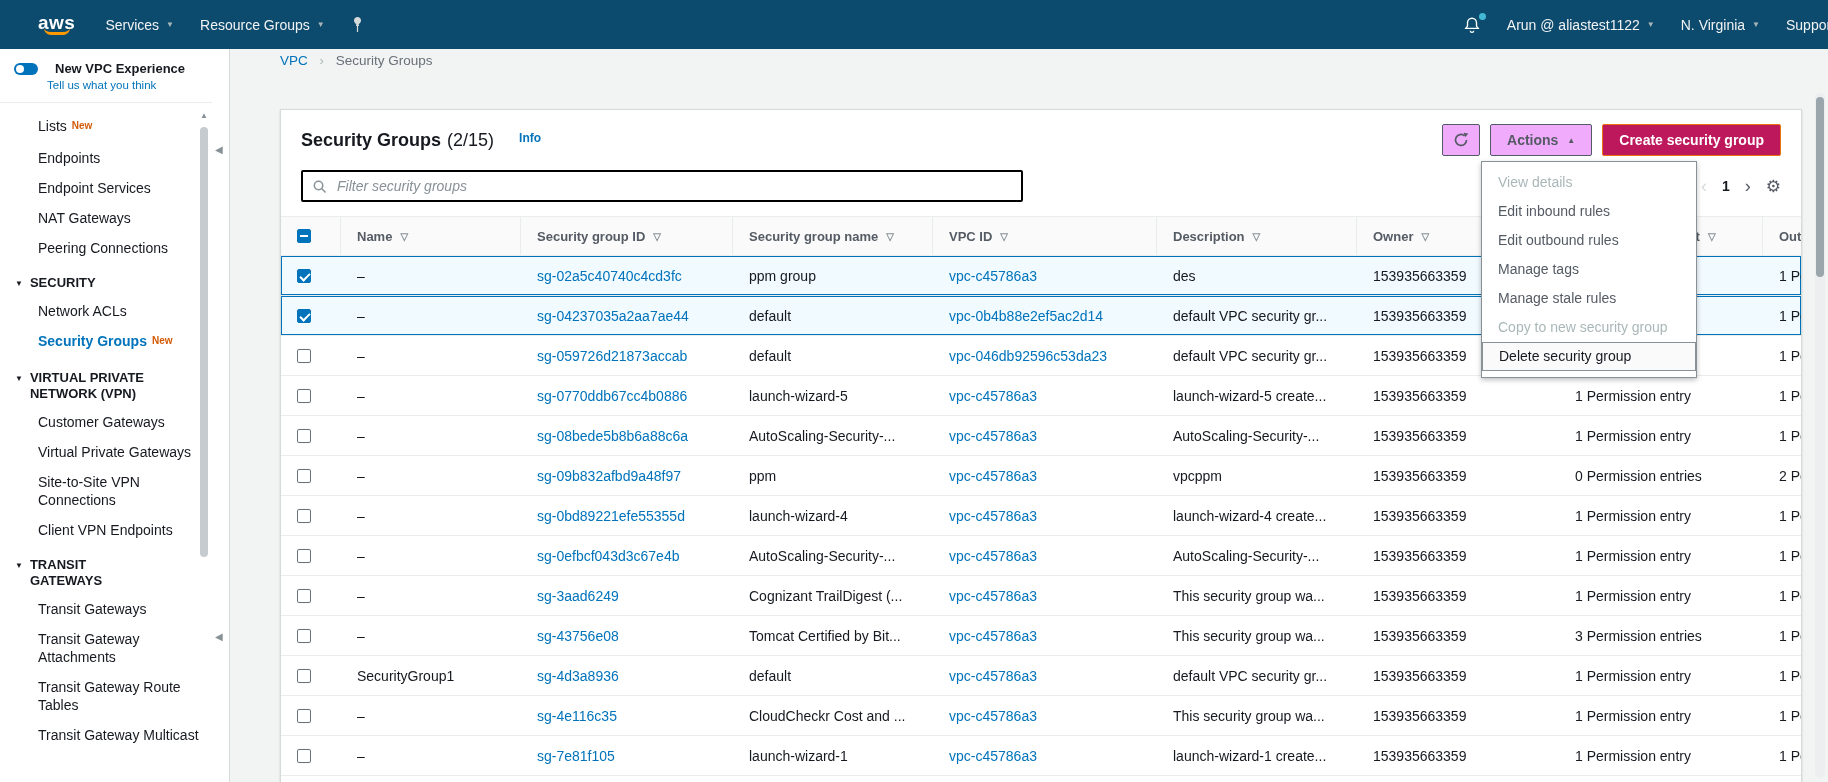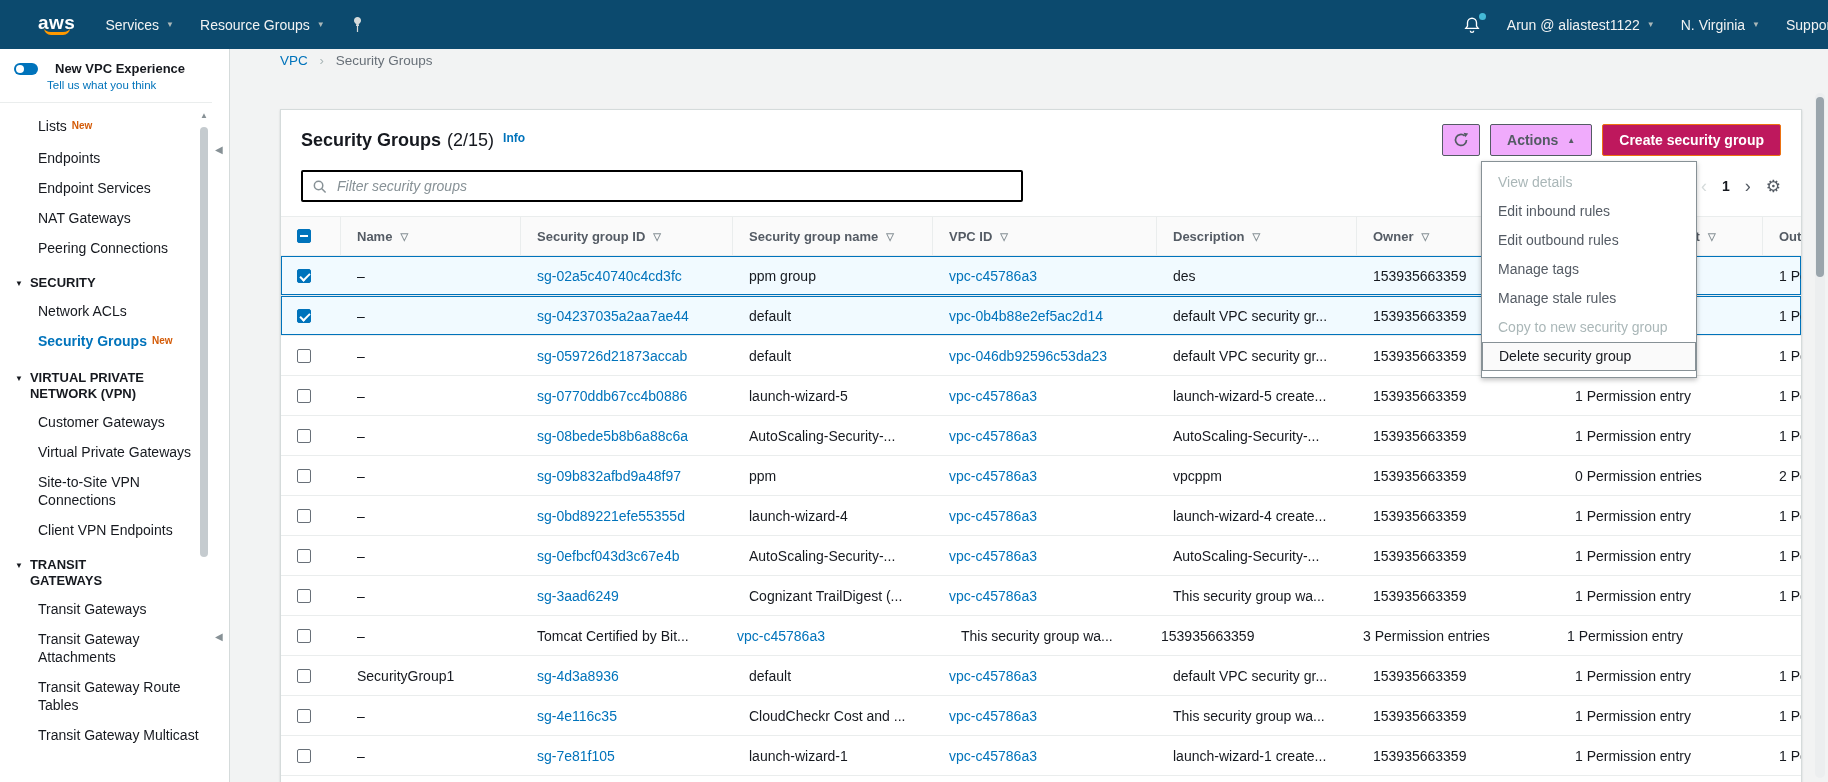--- a/index.html
+++ b/index.html
@@ -50,21 +50,21 @@
   .main{flex:1;position:relative;background:#f2f3f3;overflow:hidden}
   .breadcrumb{position:absolute;left:50px;top:4px;font-size:13.5px}
   .bc-link{color:#0073bb;cursor:pointer}
   .bc-sep{color:#aab7b8;margin:0 8px;font-size:13px}
   .bc-cur{color:#687078}
 
   .panel{position:absolute;left:50px;top:60px;right:26px;bottom:-2px;background:#fff;border:1px solid #d5dbdb;box-shadow:0 1px 2px rgba(0,28,36,.15);overflow:hidden}
   .panel-head{display:flex;align-items:center;padding:14px 20px 12px}
   .p-title{font-size:18px;font-weight:bold;display:flex;align-items:baseline}
   .p-count{font-weight:normal;margin-left:6px}
-  .p-info{color:#0073bb;font-size:12px;margin-left:9px;cursor:pointer;position:relative;top:-4px}
+  .p-info{color:#0073bb;font-size:12px;margin-left:25px;cursor:pointer;position:relative;top:-4px}
   .head-actions{margin-left:auto;display:flex;gap:10px;align-items:center}
   .btn{height:32px;border:1px solid #545b64;background:#f0abfc;color:#545b64;font-weight:bold;font-size:14px;padding:0 16px;border-radius:2px;cursor:pointer;display:flex;align-items:center;gap:9px;font-family:inherit}
   .icon-btn{width:38px;justify-content:center;padding:0}
   .btn.primary{background:#be185d;border-color:#ec7211;color:#fff}
   .caret-up{font-size:8px}
 
   .filter-row{display:flex;align-items:center;padding:2px 20px 14px}
   .search-box{position:relative;width:722px}
   .search-box input{width:100%;height:32px;border:2px solid #000000;border-radius:2px;padding:0 10px 0 34px;font-size:14px;font-family:inherit;outline:none;color:#16191f}
   .search-box input::placeholder{font-style:italic;color:#879196}
@@ -431,20 +431,23 @@
     <div class="td c-desc">This security group wa...</div>
     <div class="td c-owner">153935663359</div>
     <div class="td c-in">1 Permission entry</div>
     <div class="td c-out">1 Permission entry</div>
   </div>
             <div class="tr">
     <div class="td c-check">
                 <span class="checkbox"></span>
               </div>
     <div class="td c-name">–</div>
+    <div class="td c-sgid">
+                <a class="link">sg-43756e08</a>
+              </div>
     <div class="td c-sgname">Tomcat Certified by Bit...</div>
     <div class="td c-vpc">
                 <a class="link">vpc-c45786a3</a>
               </div>
     <div class="td c-desc">This security group wa...</div>
     <div class="td c-owner">153935663359</div>
     <div class="td c-in">3 Permission entries</div>
     <div class="td c-out">1 Permission entry</div>
   </div>
             <div class="tr">

